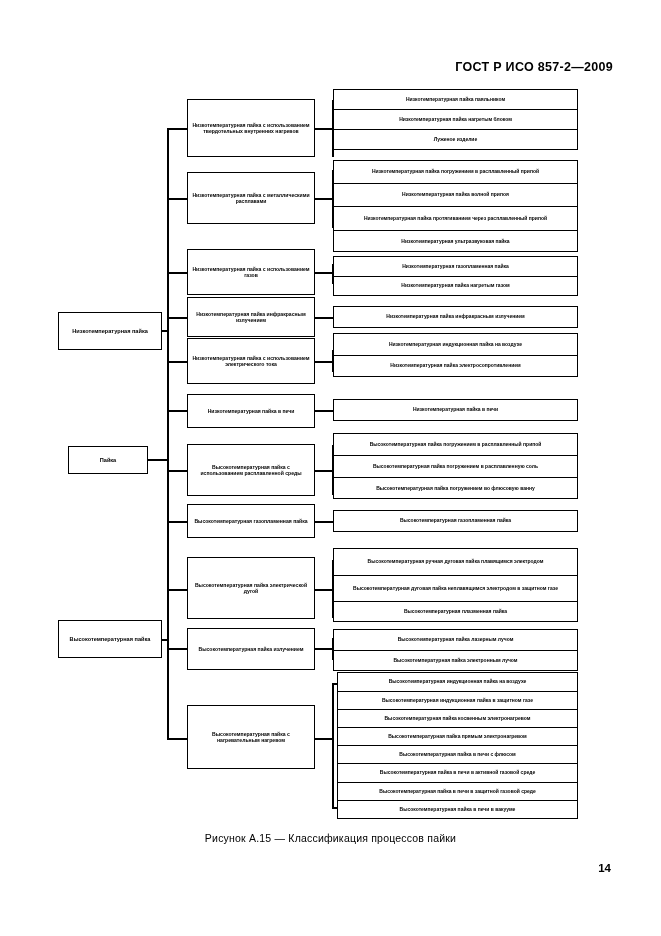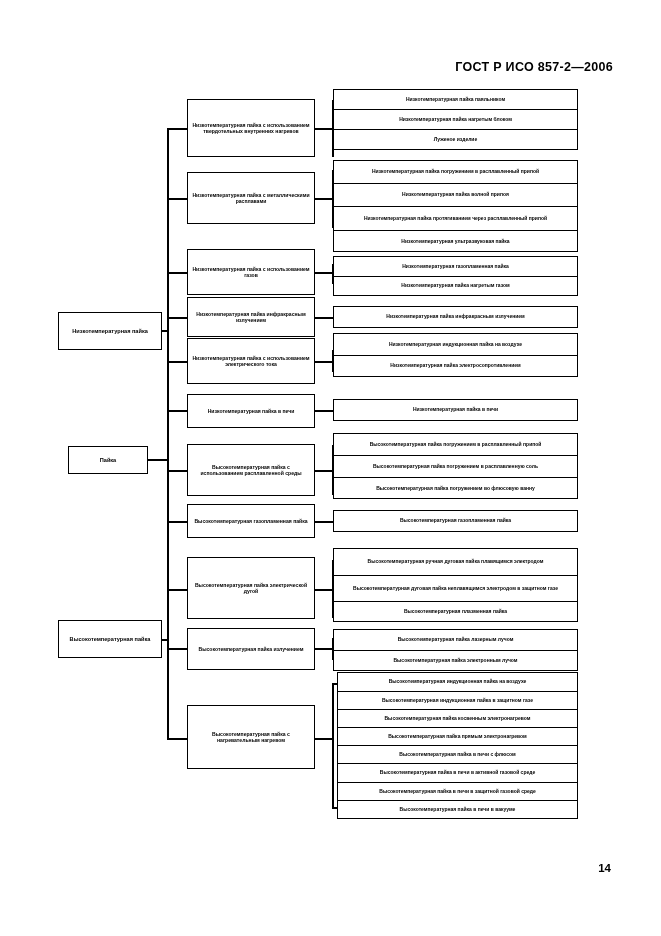--- a/index.html
+++ b/index.html
@@ -114,21 +114,21 @@
     position: absolute;
     background: #000;
     width: 1.5px;
   }
 </style>
 </head>
 <body>
 
 <div class="page">
 
-  <div class="doc-header">ГОСТ Р ИСО 857-2—2006</div>
+  <div class="doc-header">ГОСТ Р ИСО 857-2—2009</div>
 
   <div class="diagram">
 
     <div class="nodebox lvl1" style="left:58px; top:312px; width:104px; height:38px;">
       <span>Низкотемпературная пайка</span>
     </div>
 
     <div class="nodebox lvl1" style="left:68px; top:446px; width:80px; height:28px;">
       <span>Пайка</span>
     </div>
@@ -271,16 +271,17 @@
       <div class="rowline" style="height:18px;">Высокотемпературная пайка косвенным электронагревом</div>
       <div class="rowline" style="height:18px;">Высокотемпературная пайка прямым электронагревом</div>
       <div class="rowline" style="height:18px;">Высокотемпературная пайка в печи с флюсом</div>
       <div class="rowline" style="height:19px;">Высокотемпературная пайка в печи в активной газовой среде</div>
       <div class="rowline" style="height:18px;">Высокотемпературная пайка в печи в защитной газовой среде</div>
       <div class="rowline" style="height:18px;">Высокотемпературная пайка в печи в вакууме</div>
     </div>
 
   </div>
 
+  <div class="figure-caption">Рисунок А.15 — Классификация процессов пайки</div>
 
   <div class="page-number">14</div>
 
 </div>
 
 </body></html>

